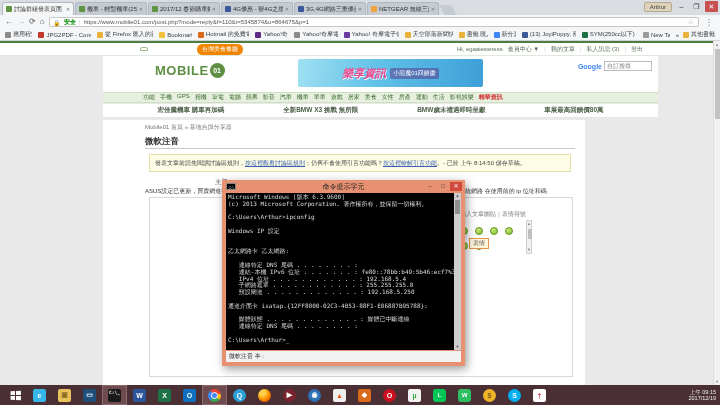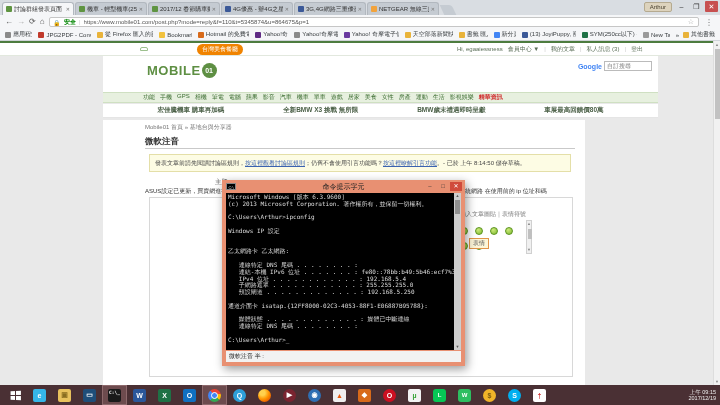--- a/index.html
+++ b/index.html
@@ -42,21 +42,21 @@
   .page::before { content:""; position:absolute; top:0; left:0; right:0; height:2px; background:#4d7c3f; }
   .userbar { position:absolute; top:2px; left:0; right:0; height:13px; background:#fff; display:flex; align-items:center; gap:5px; padding-left:140px; font-size:6px; border-bottom:1px solid #e2e8de; }
   .utabs { display:flex; gap:5px; align-items:center; }
   .utab { color:#3c7a35; padding:1px 3px; }
   .utab.active { border:1px solid #9cc08d; background:#fff; font-weight:bold; border-radius:2px 2px 0 0; }
   .upill { background:#f08300; color:#fff; border-radius:6px; padding:1px 5px; }
   .uright { margin-left:auto; display:flex; gap:5px; padding-right:70px; color:#5a6e57; align-items:center; }
   .uright .sepl { color:#ccc; }
 
   .m01header { position:absolute; top:15px; left:103px; width:555px; height:36px; background:#fff; }
-  .logo { position:absolute; left:44px; top:7px; display:flex; align-items:center; gap:1px; }
+  .logo { position:absolute; left:52px; top:7px; display:flex; align-items:center; gap:1px; }
   .logo .word { font-size:13px; font-weight:900; color:#5e8f43; letter-spacing:0.5px; }
   .logo .devil { width:15px; height:15px; background:#5e8f43; border-radius:50%; color:#fff; font-size:7px; font-weight:bold; display:flex; align-items:center; justify-content:center; }
   .banner { position:absolute; left:195px; top:3px; width:185px; height:28px; background:linear-gradient(100deg,#9fe0f2 0%,#5fc0e8 45%,#3e9fd8 100%); border-radius:2px; display:flex; align-items:center; justify-content:center; gap:4px; overflow:hidden; }
   .banner .b1 { font-size:11px; font-weight:900; color:#e8488f; text-shadow:0.5px 0.5px 0 #fff; font-style:italic; }
   .banner .b2 { font-size:6px; color:#fff; background:rgba(90,60,140,.55); padding:1px 3px; border-radius:2px; }
   .gsearch { position:absolute; right:6px; top:5px; display:flex; align-items:center; gap:2px; }
   .gsearch .glabel { font-size:7px; font-weight:bold; color:#4285f4; }
   .gsearch input { width:48px; height:10px; border:1px solid #bbb; font-size:6px; padding:0 2px; font-family:"Liberation Sans",sans-serif; }
 
   .m01nav { position:absolute; top:51px; left:103px; width:555px; height:11px; background:#e7f0df; border-top:1px solid #cfe0c2; border-bottom:1px solid #cfe0c2; display:flex; align-items:center; gap:5px; padding-left:40px; font-size:6px; }
@@ -273,20 +273,24 @@
       <span>私人訊息 (3)</span>
       <span class="sepl">|</span>
       <span>登出</span>
     </div>
   </div>
 
   <div class="m01header">
     <div class="logo">
       <span class="word">MOBILE</span>
       <span class="devil">01</span>
+    </div>
+    <div class="banner">
+      <span class="b1">樂享資訊</span>
+      <span class="b2">小惡魔01回饋慶</span>
     </div>
     <div class="gsearch">
       <span class="glabel">Google</span>
       <input placeholder="自訂搜尋" style="">
     </div>
   </div>
 
   <div class="m01nav">
     <div style="display:flex;gap:5px">
         <span class="nv">功能</span>

